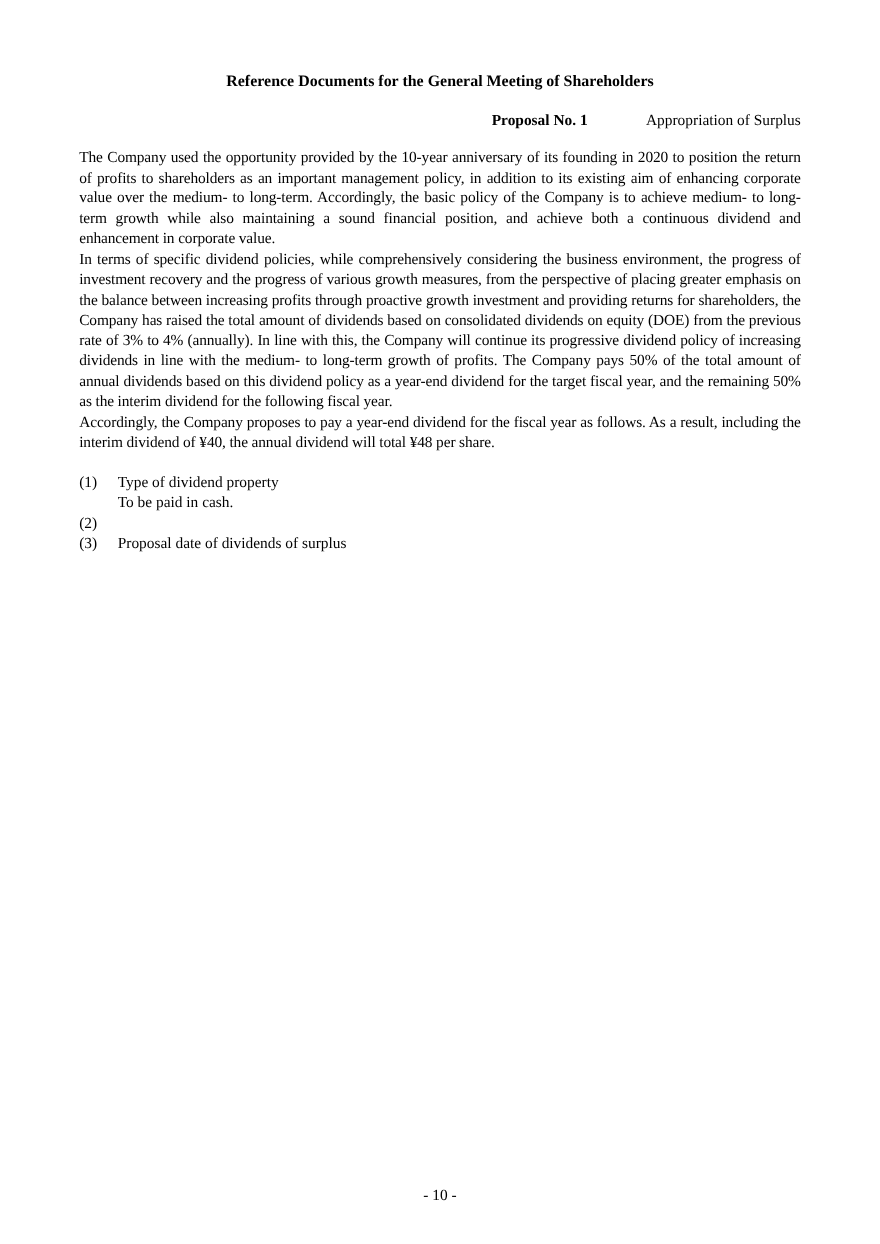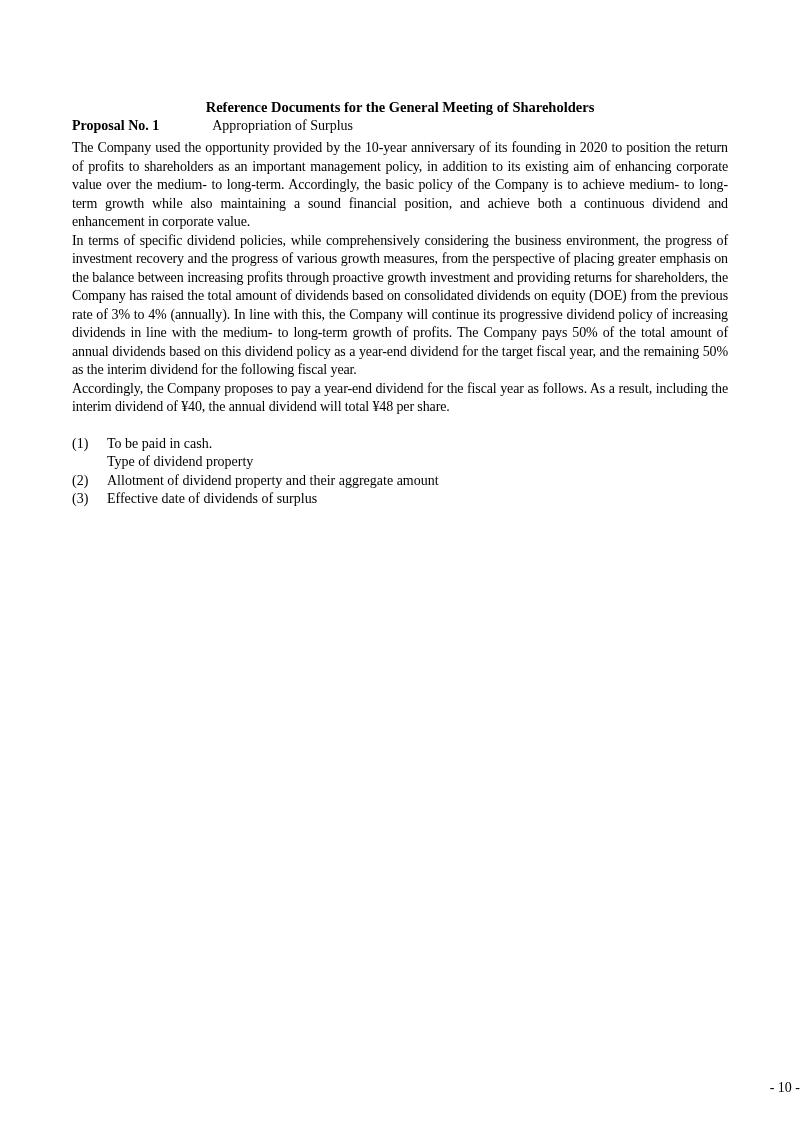--- a/index.html
+++ b/index.html
@@ -11,40 +11,42 @@
     position: relative;
     width: 800px;
     height: 1131px;
     background: #ffffff;
     color: #000000;
     font-family: "Liberation Serif", "DejaVu Serif", serif;
     font-size: 14px;
     line-height: 18.5px;
     overflow: hidden;
     box-sizing: border-box;
-    padding: 98px 72px 0 72px;
+    padding: 65px 72px 0 72px;
   }
   .doc-title {
     margin: 0;
     font-size: 14.5px;
     font-weight: bold;
     text-align: center;
     line-height: 18.5px;
   }
   .proposal-heading {
+    margin-top: 18px;
     white-space: nowrap;
+    text-align: right;
   }
   .proposal-number {
     font-weight: bold;
   }
   .proposal-title {
     margin-left: 53px;
   }
   .body-text {
-    margin-top: 4px;
+    margin-top: 15px;
   }
   .body-text p {
     margin: 0;
     text-align: justify;
     letter-spacing: -0.12px;
   }
   .items {
     margin-top: 18px;
   }
   .item {
@@ -56,21 +58,21 @@
     flex-shrink: 0;
   }
   .item-body {
     flex: 1;
   }
   .page-number {
     position: absolute;
     left: 0;
     right: 0;
     top: 1079px;
-    text-align: right;
+    text-align: center;
     line-height: 18.5px;
   }
 </style>
 </head>
 <body>
 
 <div class="page">
 
   <h1 class="doc-title">Reference Documents for the General Meeting of Shareholders</h1>
 
@@ -82,36 +84,35 @@
     <p>The Company used the opportunity provided by the 10-year anniversary of its founding in 2020 to position the return of profits to shareholders as an important management policy, in addition to its existing aim of enhancing corporate value over the medium- to long-term. Accordingly, the basic policy of the Company is to achieve medium- to long-term growth while also maintaining a sound financial position, and achieve both a continuous dividend and enhancement in corporate value.</p>
     <p>In terms of specific dividend policies, while comprehensively considering the business environment, the progress of investment recovery and the progress of various growth measures, from the perspective of placing greater emphasis on the balance between increasing profits through proactive growth investment and providing returns for shareholders, the Company has raised the total amount of dividends based on consolidated dividends on equity (DOE) from the previous rate of 3% to 4% (annually). In line with this, the Company will continue its progressive dividend policy of increasing dividends in line with the medium- to long-term growth of profits. The Company pays 50% of the total amount of annual dividends based on this dividend policy as a year-end dividend for the target fiscal year, and the remaining 50% as the interim dividend for the following fiscal year.</p>
     <p>Accordingly, the Company proposes to pay a year-end dividend for the fiscal year as follows. As a result, including the interim dividend of ¥40, the annual dividend will total ¥48 per share.</p>
   </div>
 
   <div class="items">
 
     <div class="item">
       <div class="item-marker">(1)</div>
       <div class="item-body">
+        <div>Type of dividend property</div>
         <div>To be paid in cash.</div>
-        <div>Type of dividend property</div>
       </div>
     </div>
 
     <div class="item">
       <div class="item-marker">(2)</div>
       <div class="item-body">
-        <div>Allotment of dividend property and their aggregate amount</div>
       </div>
     </div>
 
     <div class="item">
       <div class="item-marker">(3)</div>
       <div class="item-body">
-        <div>Effective date of dividends of surplus</div>
+        <div>Proposal date of dividends of surplus</div>
       </div>
     </div>
 
   </div>
 
   <div class="page-number">- 10 -</div>
 
 </div>
 
 </body></html>

